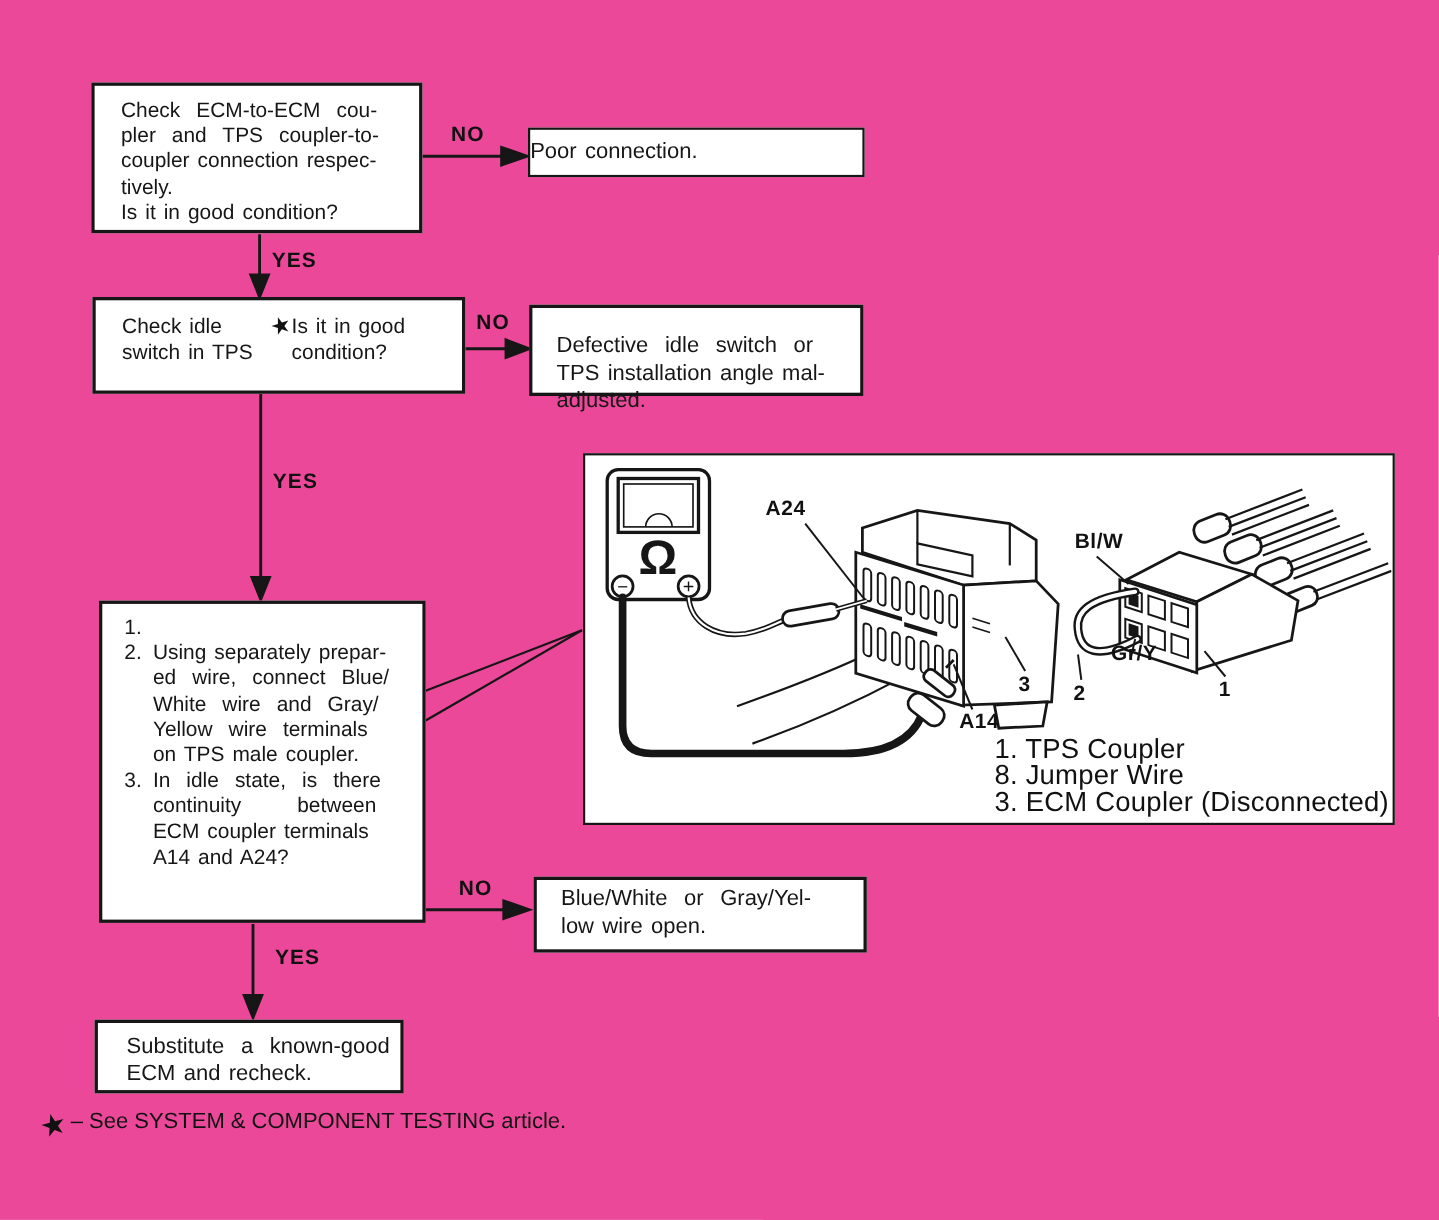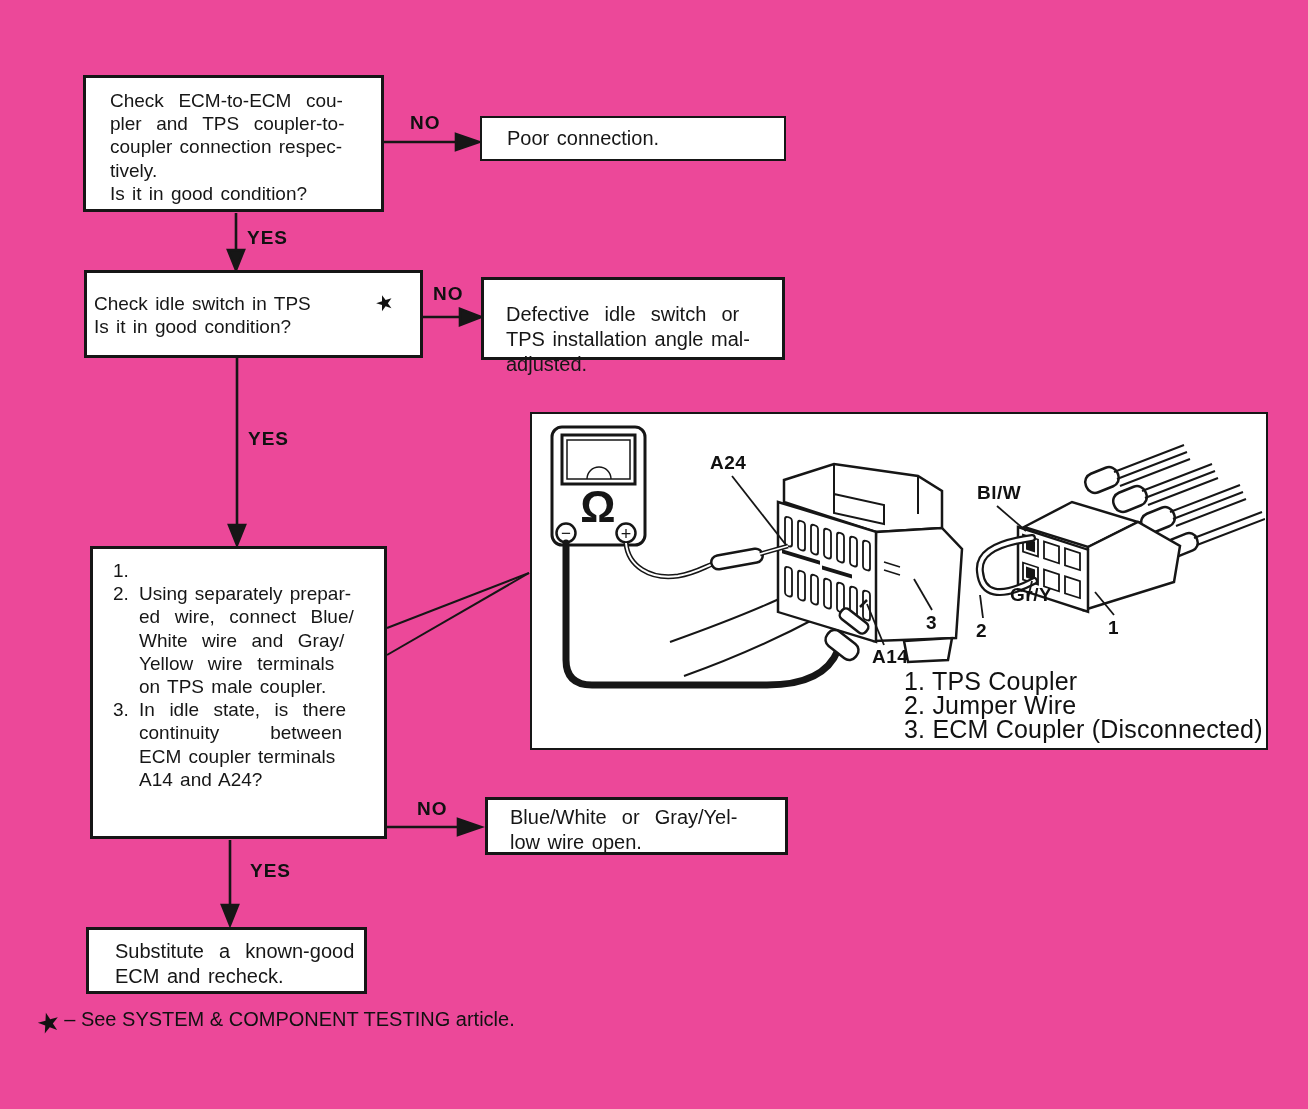--- a/index.html
+++ b/index.html
@@ -13,30 +13,30 @@
     font-size:19px;line-height:23.2px;word-spacing:2px;box-sizing:border-box;
   }
   .pre{white-space:pre-wrap;}
   .flow-label{
     position:absolute;font-weight:bold;font-size:19px;letter-spacing:1px;color:#111;
   }
   .star{display:inline-block;transform:rotate(-18deg);font-size:21px;line-height:1;color:#111;}
   
   .n-check1{left:83px;top:75px;width:301px;height:137px;padding:11px 10px 0 24px;}
   .n-poor{left:480px;top:116px;width:306px;height:45px;display:flex;align-items:center;
-          padding-left:25px;font-size:20px;border-width:2.5px;}
-  .n-check2{left:84px;top:270px;width:339px;height:88px;padding:13px 26px 11px 7px;
-            display:flex;flex-direction:column;justify-content:center;}
+          font-size:20px;border-width:2.5px;}
+  .n-check2{left:84px;top:270px;width:339px;height:88px;padding:13px 26px 11px 24px;
+            display:flex;flex-direction:row;justify-content:flex-start;}
   .n-check2 .l1{display:flex;justify-content:space-between;align-items:flex-start;}
   .n-defective{left:481px;top:277px;width:304px;height:83px;padding:22px 10px 0 22px;
                font-size:20px;line-height:25px;}
   .n-steps{left:90px;top:546px;width:297px;height:293px;padding:10px 6px 0 20px;font-size:19px;}
   .step{display:flex;}
   .step .num{width:26px;flex:none;}
-  .n-wireopen{left:485px;top:797px;width:303px;height:58px;padding:5px 8px 0 22px;
+  .n-wireopen{left:485px;top:797px;width:303px;height:69px;padding:5px 8px 0 22px;
               font-size:20px;line-height:25px;}
   .n-substitute{left:86px;top:927px;width:281px;height:67px;padding:9px 6px 0 26px;
                 font-size:20px;line-height:25px;}
   
   .panel{position:absolute;left:530px;top:412px;width:738px;height:338px;
          border:2.5px solid #161616;background:#fff;box-sizing:border-box;}
   .panel svg{position:absolute;left:0;top:0;}
   .fig-label{position:absolute;font-size:19px;font-weight:bold;color:#111;letter-spacing:0.5px;}
   .fig-legend{position:absolute;left:372px;top:255px;font-size:25px;line-height:24px;
               color:#111;letter-spacing:0.2px;}
@@ -260,31 +260,31 @@
         <line x1="200" y1="62" x2="254" y2="131"></line>
         <line x1="352" y1="231" x2="335" y2="190"></line>
         <line x1="465" y1="92" x2="494" y2="117"></line>
         <line x1="496" y1="184" x2="500" y2="167"></line>
         <line x1="451" y1="204" x2="448" y2="181"></line>
         <line x1="582" y1="201" x2="563" y2="178"></line>
         <line x1="400" y1="196" x2="382" y2="165"></line>
       </g>
     </svg>
 
-    <span class="fig-label" style="left:178px;top:38px">A24</span>
+    <span class="fig-label" style="left:164px;top:38px">A24</span>
     <span class="fig-label" style="left:340px;top:232px">A14</span>
     <span class="fig-label" style="left:445px;top:68px">Bl/W</span>
     <span class="fig-label" style="left:478px;top:170px">Gr/Y</span>
     <span class="fig-label" style="left:444px;top:206px">2</span>
     <span class="fig-label" style="left:576px;top:203px">1</span>
     <span class="fig-label" style="left:394px;top:198px">3</span>
 
     <div class="fig-legend">
       <div>1. TPS Coupler</div>
-      <div>2. Jumper Wire</div>
+      <div>8. Jumper Wire</div>
       <div>3. ECM Coupler (Disconnected)</div>
     </div>
   </div>
 
   <div class="footnote">
     <span class="star">★</span>
     <span>–  See SYSTEM &amp; COMPONENT TESTING article.</span>
   </div>
 
 </div>

